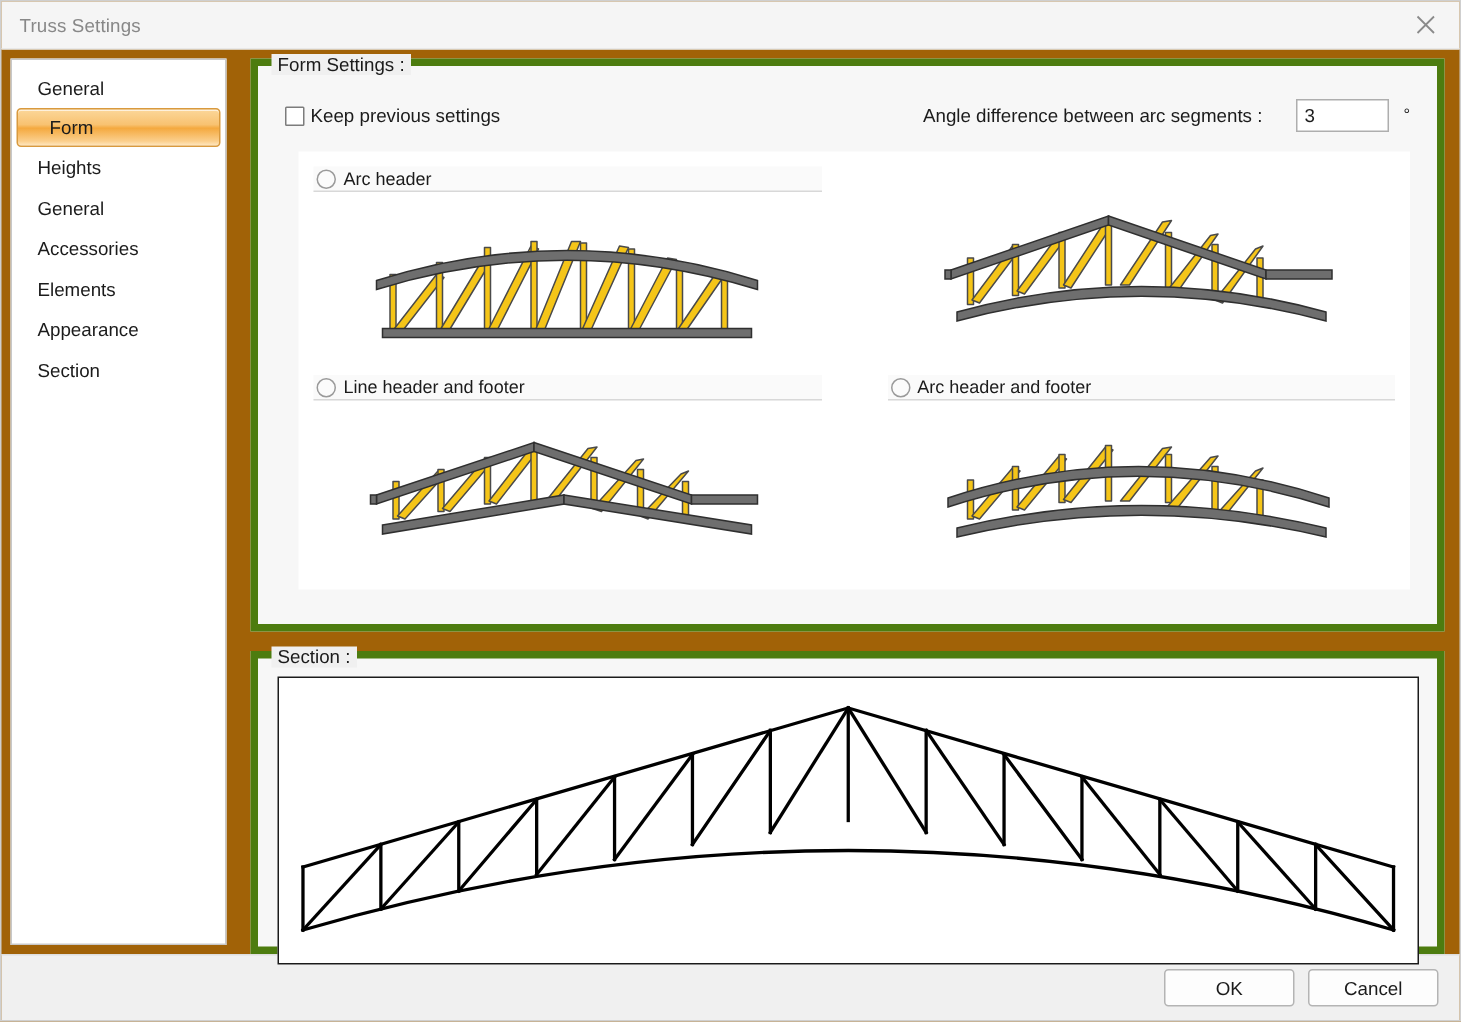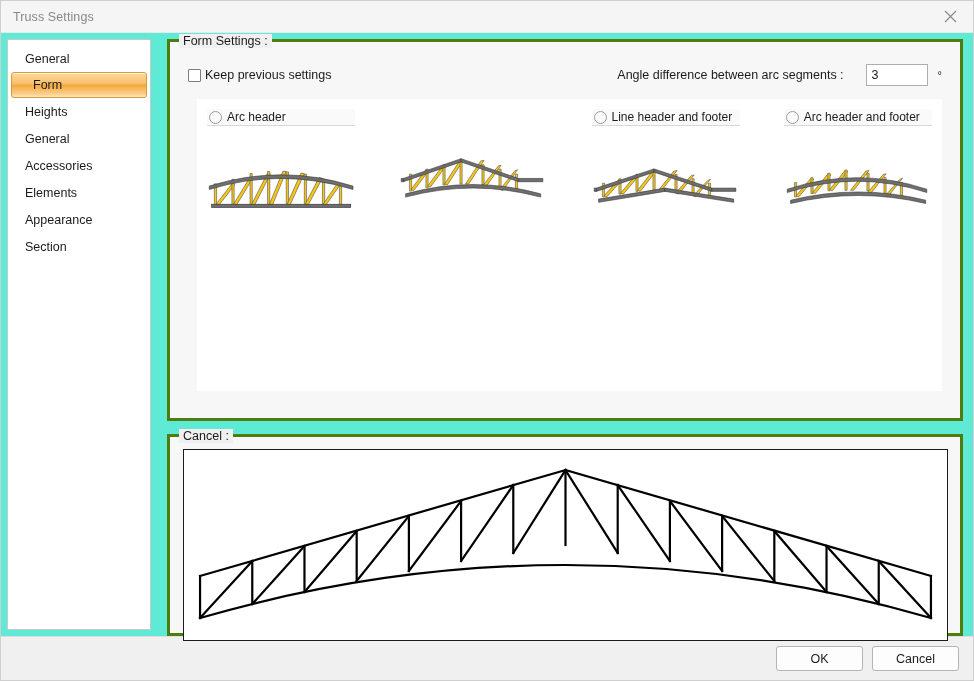--- a/index.html
+++ b/index.html
@@ -5,21 +5,21 @@
   html, body {
     margin: 0; padding: 0;
     width: 974px; height: 681px;
     overflow: hidden;
     background: #f0f0f0;
     font-family: "Liberation Sans", sans-serif;
     -webkit-font-smoothing: antialiased;
   }
   .window {
     position: absolute; inset: 0;
-    background: #5eead4;
+    background: #a16207;
     border: 1px solid #cfcfcf;
     box-sizing: border-box;
     display: flex; flex-direction: column;
   }
   
   .titlebar {
     height: 31px; min-height: 31px;
     background: #f5f5f5;
     display: flex; align-items: center;
     border-bottom: 1px solid #e8e8e8;
@@ -75,21 +75,21 @@
 
   
   .right-col {
     flex: 1; display: flex; flex-direction: column;
     padding-left: 16px; padding-right: 2px;
     min-width: 0;
   }
 
   
   .group {
-    border: 3px solid #4d7c0f;
+    border: 5px solid #4d7c0f;
     background: #f7f7f7;
     position: relative;
     box-sizing: border-box;
   }
   .group > .group-legend {
     position: absolute;
     top: -8px; left: 9px;
     background: #f0f0f0;
     padding: 0 4px;
     font-size: 12.5px;
@@ -130,21 +130,21 @@
   }
   .deg { font-size: 11px; color: #1b1b1b; margin-left: 10px; }
 
   
   .options-card {
     margin: 13px 18px 0 27px;
     background: #ffffff;
     height: 292px;
     box-sizing: border-box;
     display: grid;
-    grid-template-columns: 1fr 1fr 1fr 1fr;
+    grid-template-columns: 1fr 1fr;
     grid-template-rows: 1fr 1fr;
     padding: 10px 10px 4px 10px;
     column-gap: 44px;
   }
   .option { display: flex; flex-direction: column; min-width: 0; }
   .opt-head {
     display: flex; align-items: center;
     background: #fafafa;
     border-bottom: 1px solid #d8d8d8;
     height: 17px;
@@ -395,21 +395,21 @@
 
                 <path d="M12,64 Q135,34 258,64 L258,70 Q135,41 12,70 Z" fill="#6e6e6e" stroke="#2f2f2f" stroke-width="1"></path>
               </svg>
             </div>
           </div>
 
         </div>
       </div>
 
       <div class="group preview-group">
-        <div class="group-legend">Cancel :</div>
+        <div class="group-legend">Section :</div>
         <div class="preview-canvas">
           <svg viewBox="0 0 760 190" preserveAspectRatio="none">
             <g stroke="#000000" stroke-width="2.2" fill="none" stroke-linejoin="miter" stroke-linecap="square">
 
               <path d="M16,126 L380,20"></path>
               <path d="M380,20 L744,126"></path>
 
               <path d="M16,168 Q380,62 744,168"></path>
 
               <path d="M16,126 L16,168"></path>

